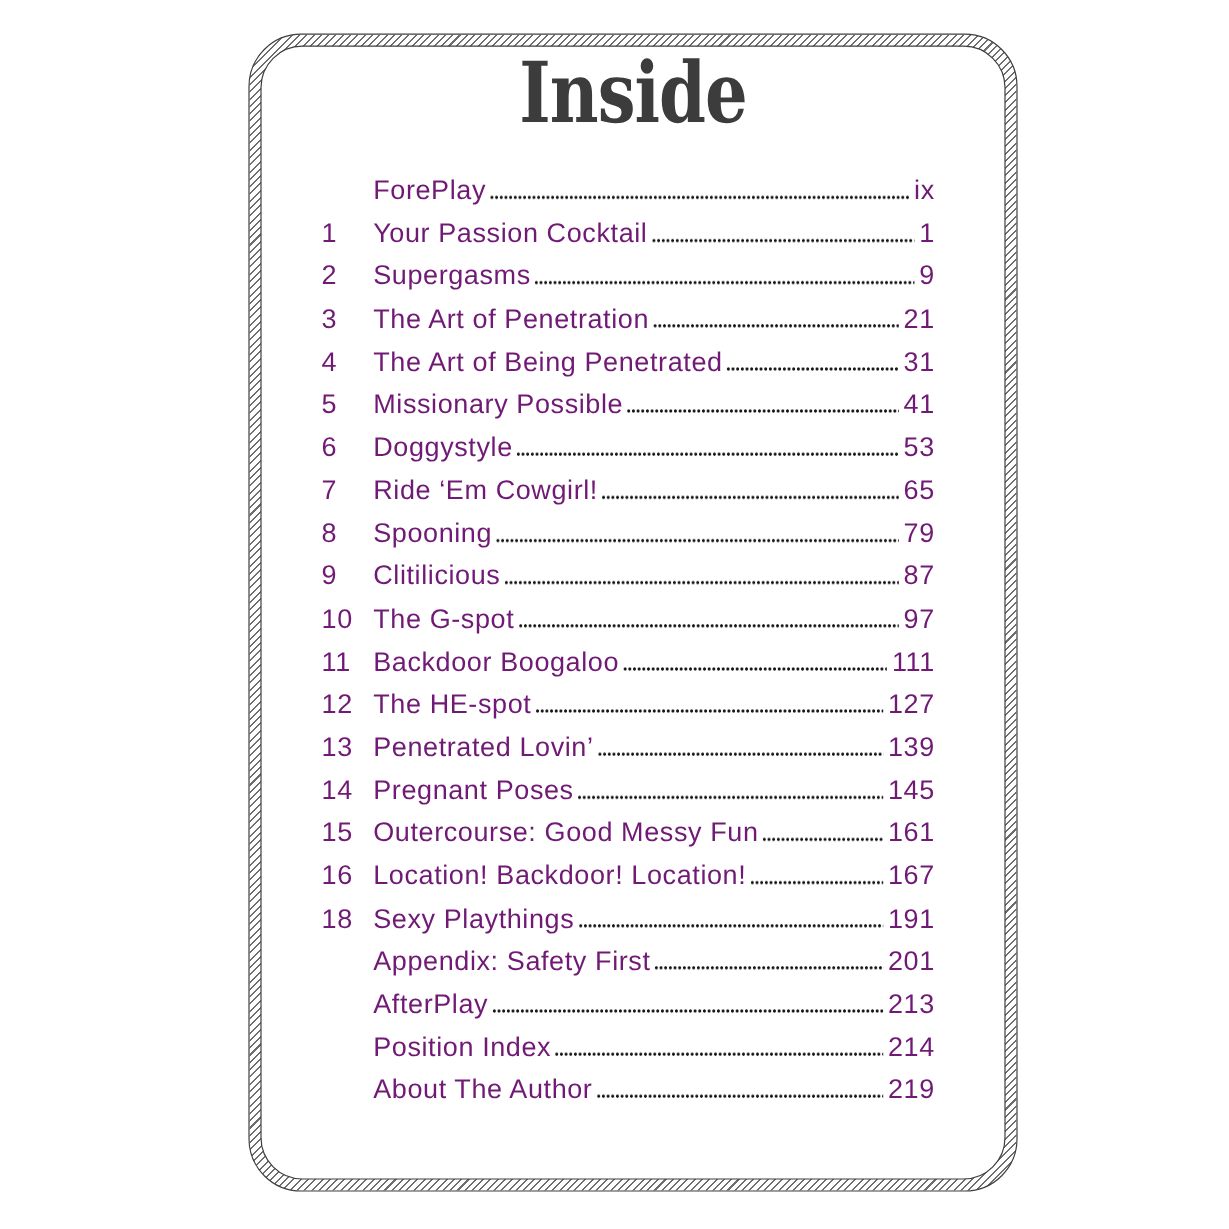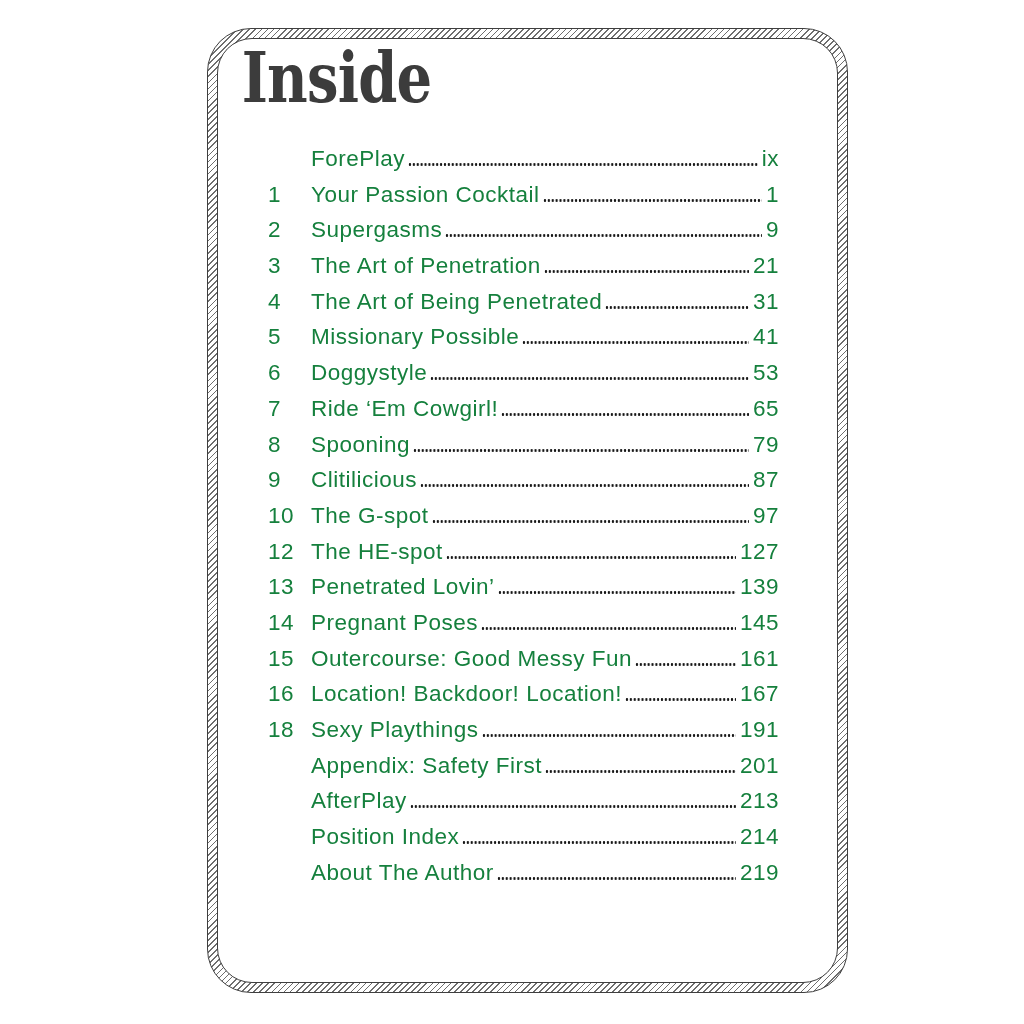--- a/index.html
+++ b/index.html
@@ -45,21 +45,21 @@
     background: #ffffff;
     border: 1.2px solid #3f3f3f;
     border-radius: 35px;
     padding: 8px 0 0 0;
     overflow: hidden;
   }
   h1.page-title {
     margin: 0;
     height: 62px;
     line-height: 62px;
-    text-align: left;
+    text-align: center;
     font-family: "DejaVu Serif", serif;
     font-weight: bold;
     font-size: 70px;
     color: #3c3c3c;
     letter-spacing: -1px;
   }
   h1.page-title .squeeze {
     display: inline-block;
     transform: scaleX(0.80);
     transform-origin: center;
@@ -68,21 +68,21 @@
     margin-top: 32px;
     padding: 0 58px 0 50px;
   }
   .toc-row {
     display: flex;
     align-items: baseline;
     height: 35.7px;
     line-height: 35.7px;
     font-size: 22.5px;
     letter-spacing: 0.5px;
-    color: #15803d;
+    color: #701a75;
     white-space: nowrap;
   }
   .toc-num {
     flex: 0 0 43px;
     width: 43px;
   }
   .toc-title {
     flex: 0 0 auto;
   }
   .toc-title.italic {
@@ -173,20 +173,26 @@
             <span class="toc-leader"></span>
             <span class="toc-page">87</span>
           </div>
           <div class="toc-row">
             <span class="toc-num">10</span>
             <span class="toc-title">The G-spot</span>
             <span class="toc-leader"></span>
             <span class="toc-page">97</span>
           </div>
           <div class="toc-row">
+            <span class="toc-num">11</span>
+            <span class="toc-title">Backdoor Boogaloo</span>
+            <span class="toc-leader"></span>
+            <span class="toc-page">111</span>
+          </div>
+          <div class="toc-row">
             <span class="toc-num">12</span>
             <span class="toc-title">The HE-spot</span>
             <span class="toc-leader"></span>
             <span class="toc-page">127</span>
           </div>
           <div class="toc-row">
             <span class="toc-num">13</span>
             <span class="toc-title">Penetrated Lovin’</span>
             <span class="toc-leader"></span>
             <span class="toc-page">139</span>

